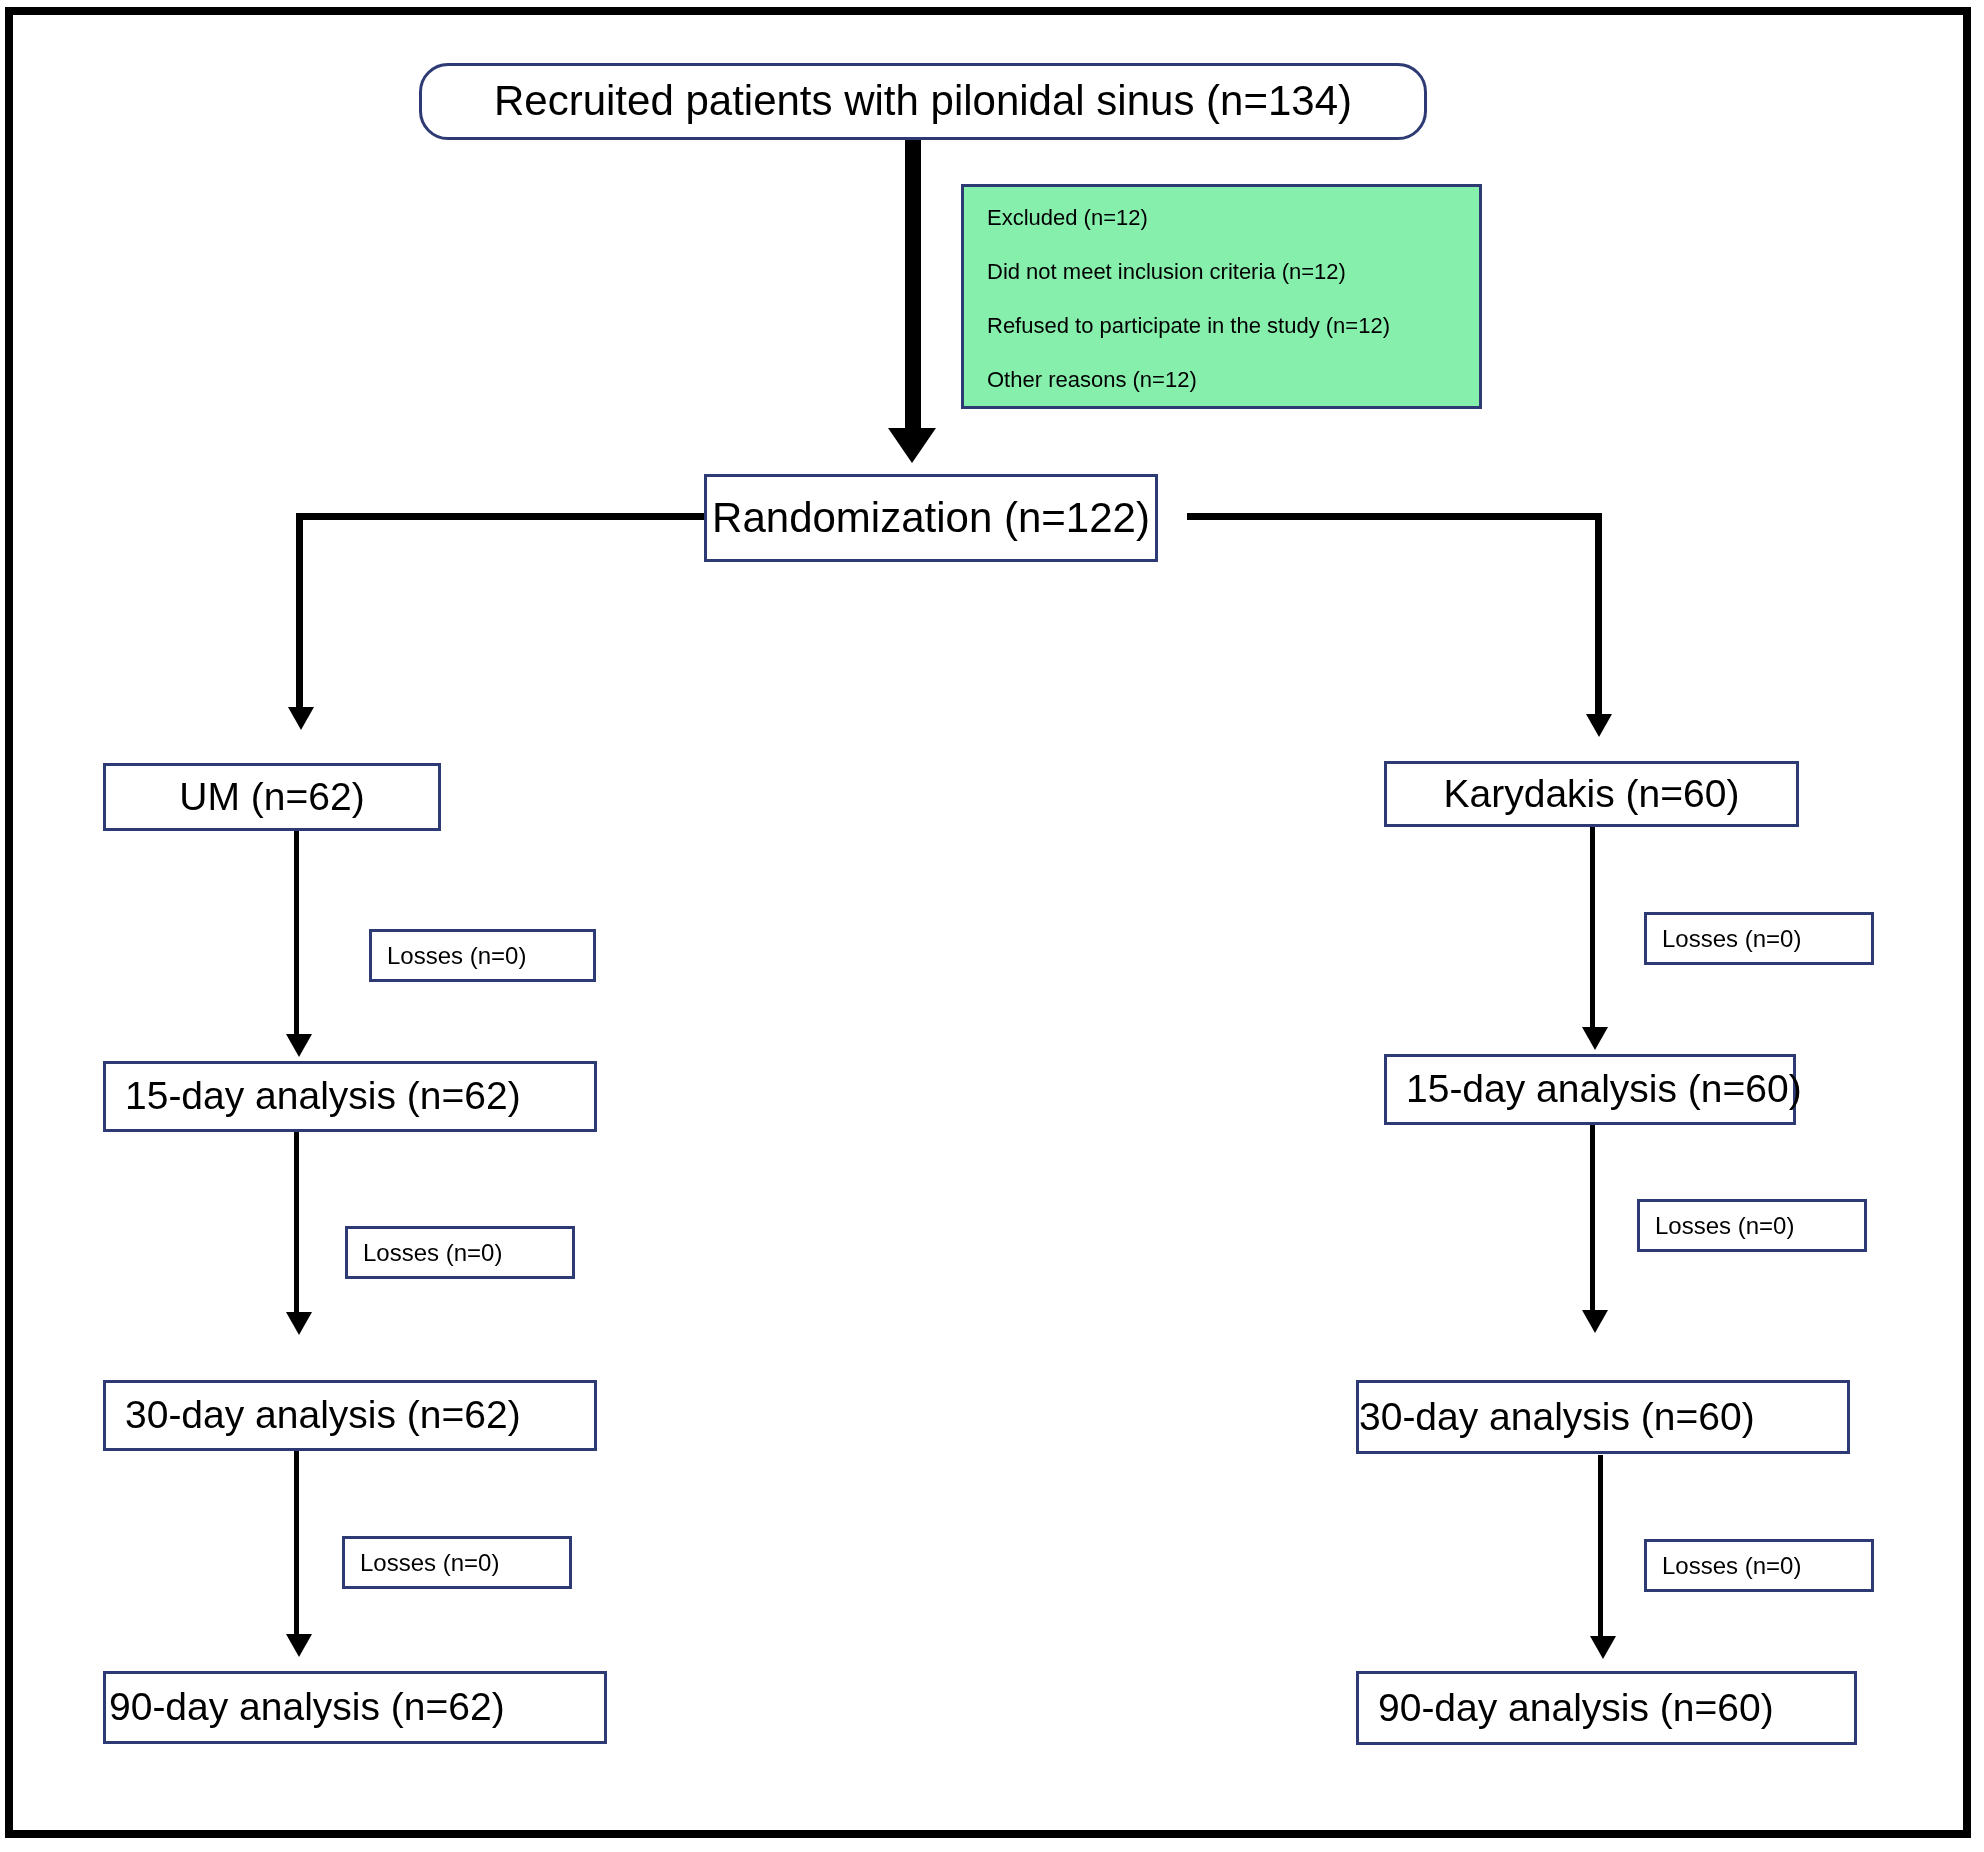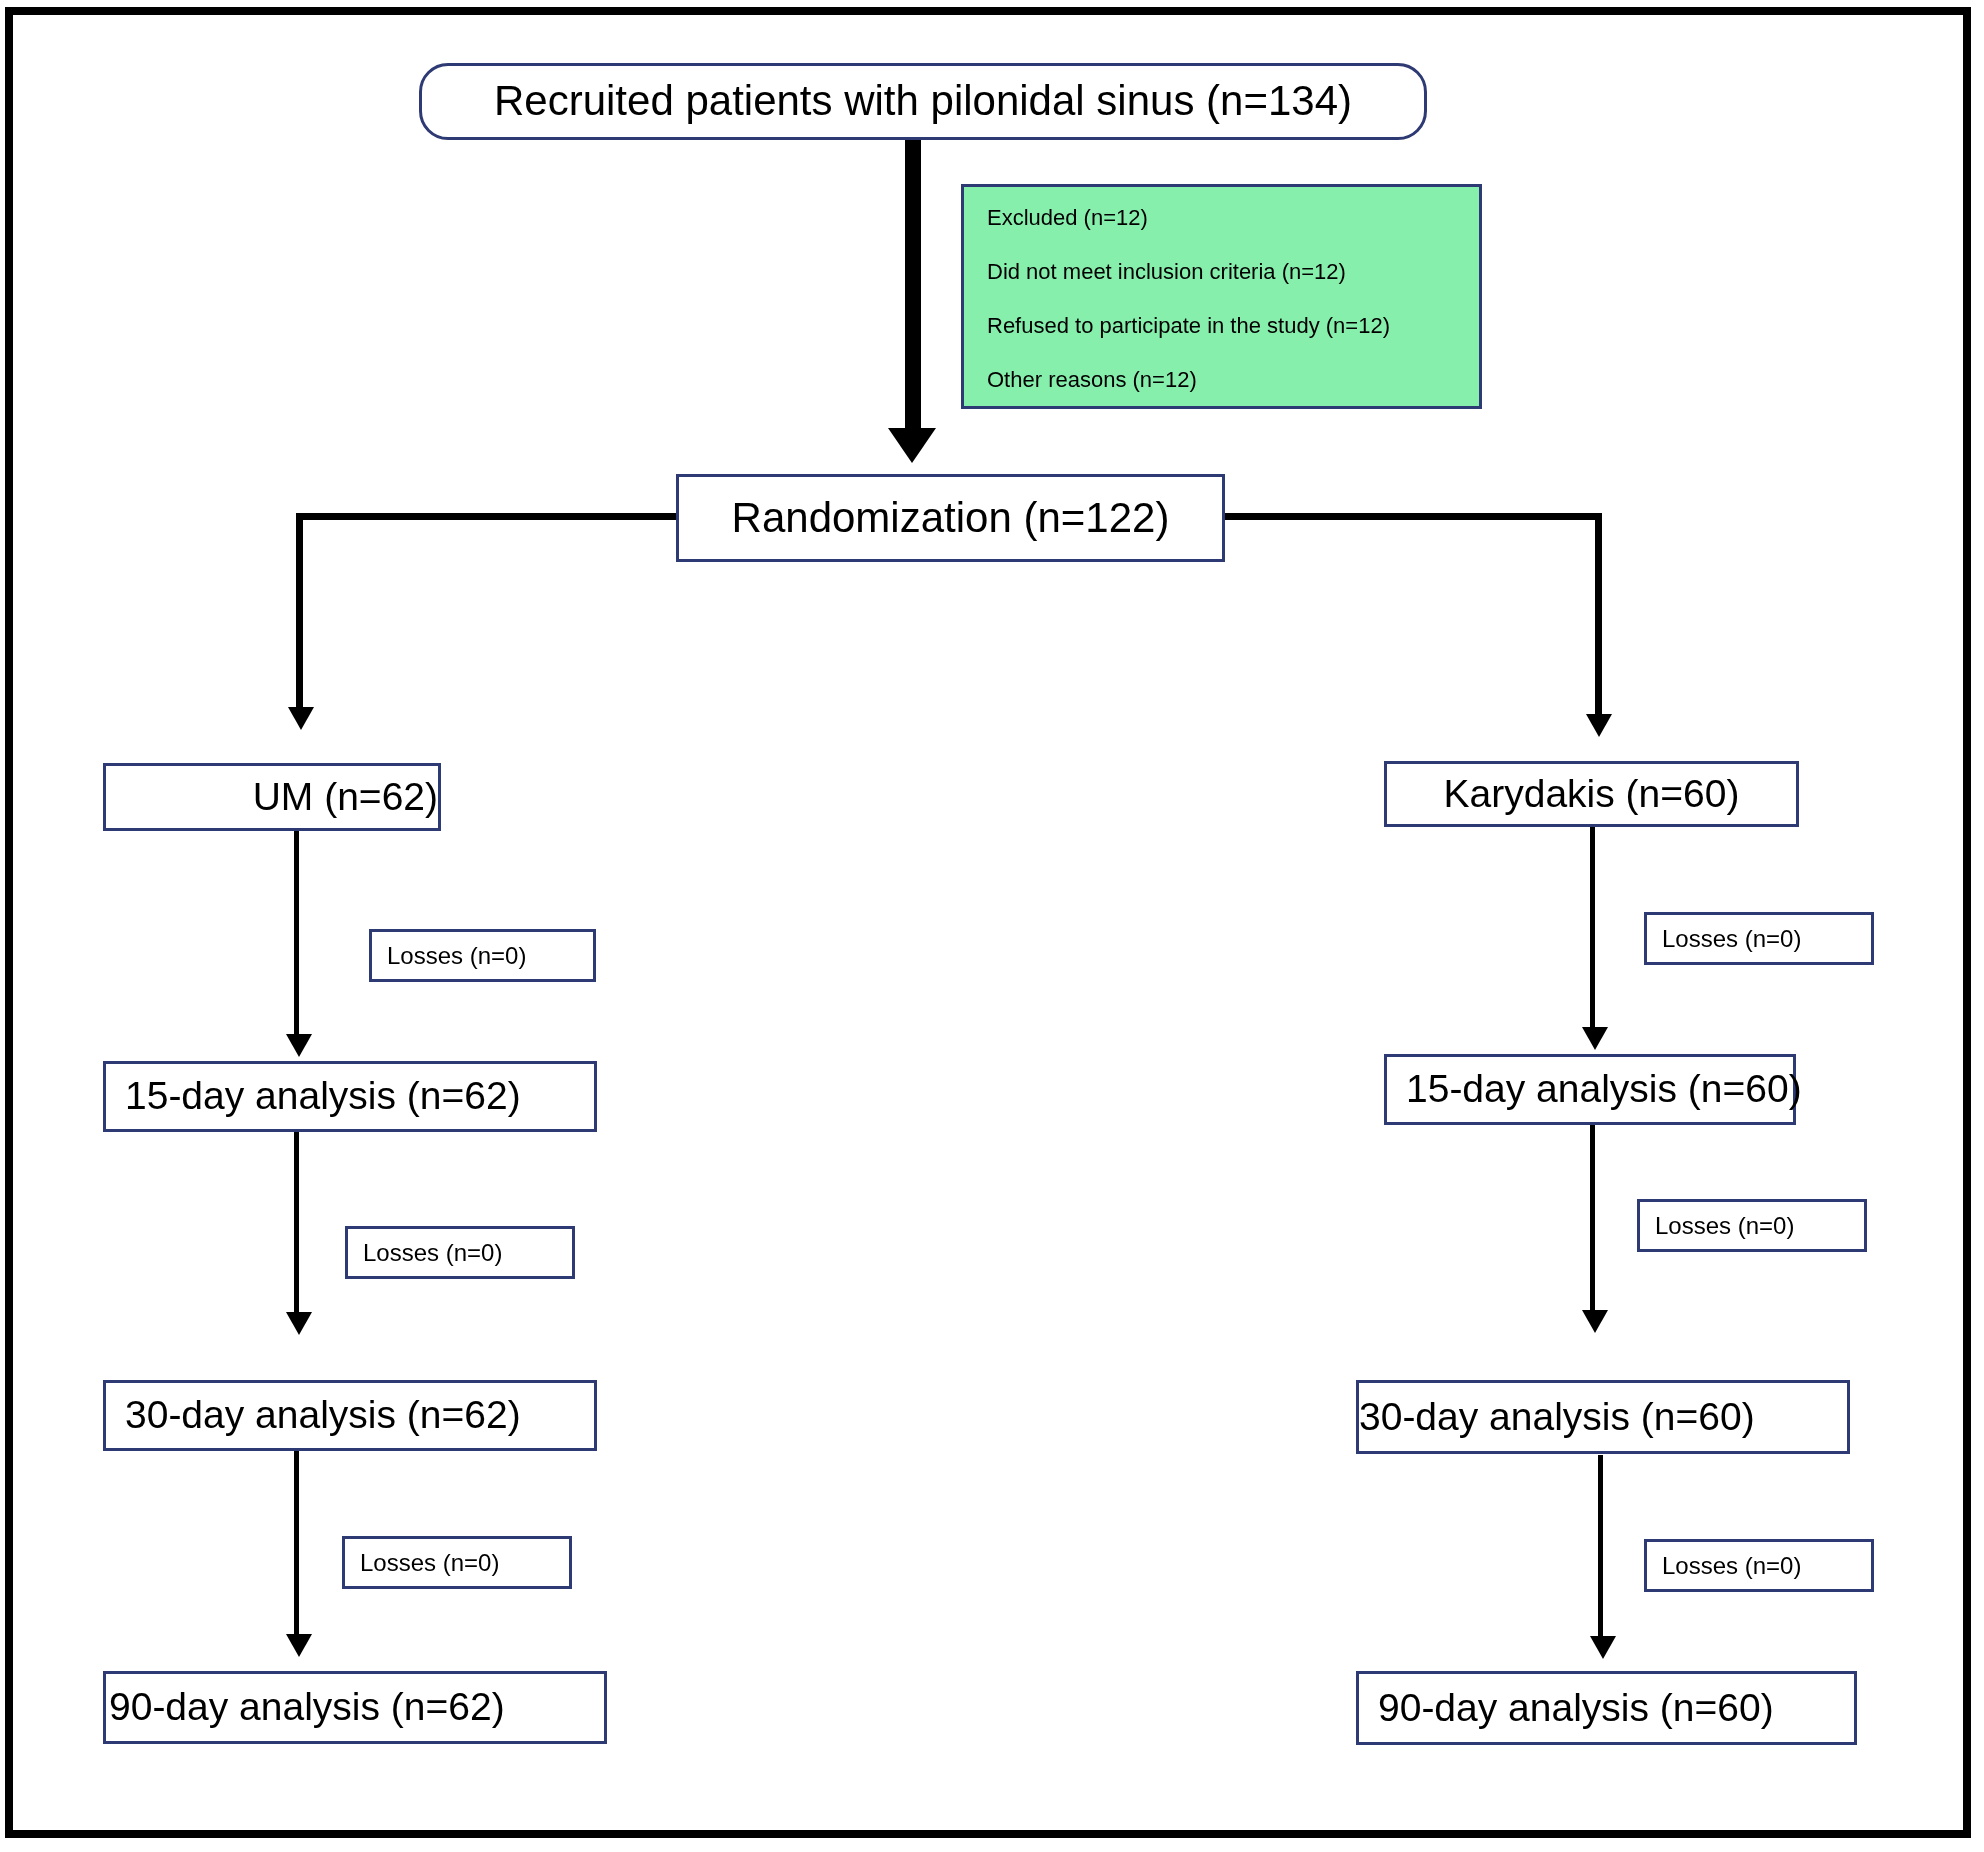--- a/index.html
+++ b/index.html
@@ -102,34 +102,34 @@
   <div class="vline" style="left:905px; top:140px; width:15.6px; height:291px;"></div>
   <div class="arrowhead thick" style="left:888px; top:428px;"></div>
 
   <div class="excl" style="left:961px; top:184px; width:521px; height:225px;">
     <div class="line">Excluded (n=12)</div>
     <div class="line">Did not meet inclusion criteria (n=12)</div>
     <div class="line">Refused to participate in the study (n=12)</div>
     <div class="line">Other reasons (n=12)</div>
   </div>
 
-  <div class="box center t-big" style="left:676px; top:474px; width:549px; height:88px; z-index:3;">
+  <div class="box center t-big" style="left:704px; top:474px; width:454px; height:88px; z-index:3;">
     <span class="lbl">Randomization (n=122)</span>
   </div>
 
   <div class="hline" style="left:296px; top:513px; width:419px; height:7.4px;"></div>
   <div class="hline" style="left:1187px; top:513px; width:415px; height:7.4px;"></div>
 
   <div class="vline" style="left:296px; top:513px; width:7.4px; height:196px;"></div>
   <div class="arrowhead" style="left:288px; top:707px;"></div>
 
   <div class="vline" style="left:1595px; top:513px; width:7.4px; height:203px;"></div>
   <div class="arrowhead" style="left:1586px; top:714px;"></div>
 
-  <div class="box center t-mid" style="left:103px; top:763px; width:338px; height:68px;justify-content:flex-end;">
+  <div class="box center t-mid" style="left:103px; top:763px; width:338px; height:68px;">
     <span class="lbl">UM (n=62)</span>
   </div>
 
   <div class="vline" style="left:294px; top:831px; width:5.4px; height:206px;"></div>
   <div class="arrowhead" style="left:286px; top:1034px;"></div>
 
   <div class="box left t-loss" style="left:369px; top:929px; width:227px; height:53px; padding-left:15px;">
     <span class="lbl">Losses (n=0)</span>
   </div>
 

